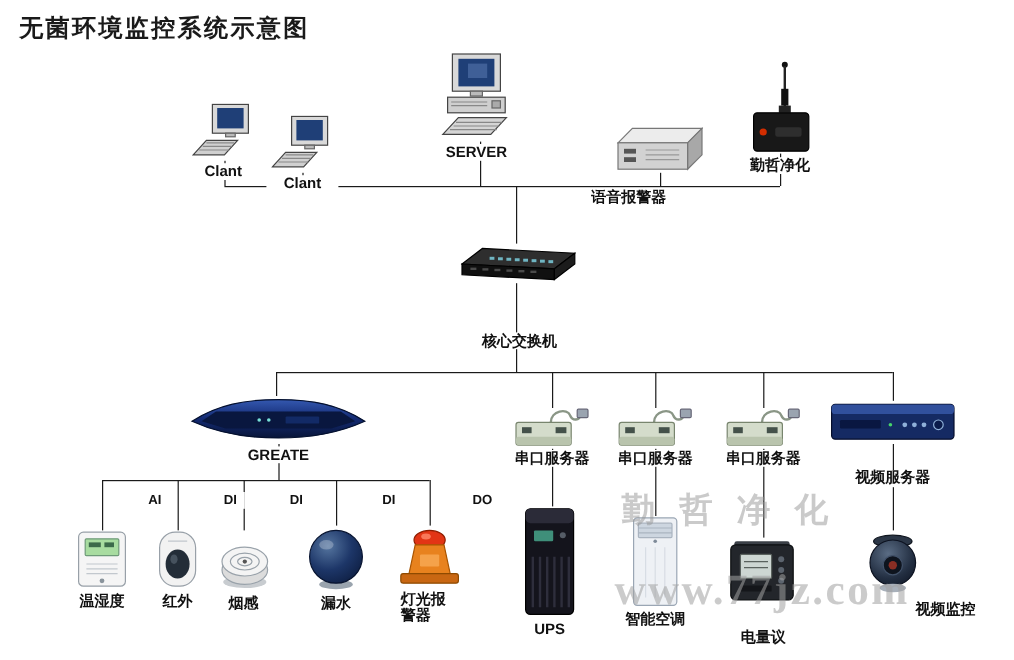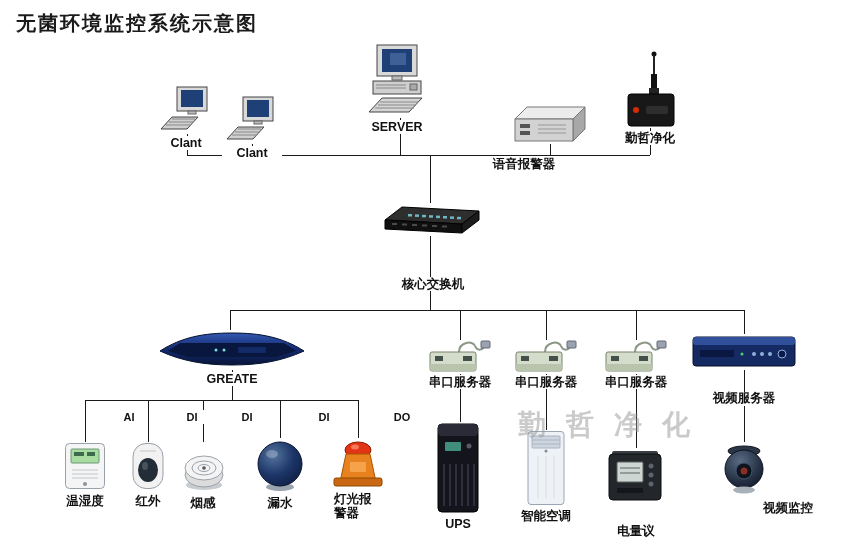--- a/index.html
+++ b/index.html
@@ -347,14 +347,15 @@
         <ellipse cx="25" cy="9" rx="16" ry="5" fill="#2b3646" stroke="#10161f"></ellipse>
         <circle cx="25" cy="27" r="19" fill="url(#cg)" stroke="#0c1220"></circle>
         <circle cx="25" cy="29" r="8" fill="#0e141e" stroke="#42526a"></circle>
         <circle cx="25" cy="29" r="3.5" fill="#8a2e24"></circle>
         <ellipse cx="25" cy="48" rx="11" ry="3.5" fill="#a8b0ba"></ellipse>
       </svg>
   </div>
   <div class="lbl" style="left:714px;top:501px;width:60px;margin-left:44px;">视频监控</div>
 
   <div class="wm wm1">勤哲净化</div>
+  <div class="wm wm2">www.77jz.com</div>
 
 </div>
 
 </body></html>

